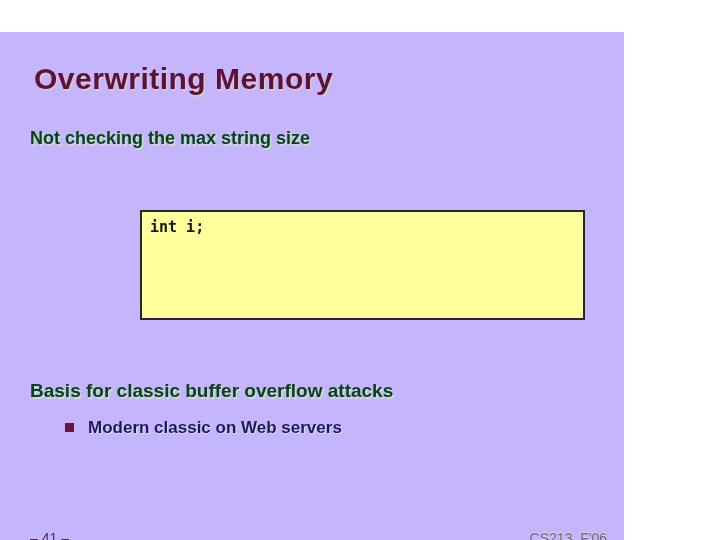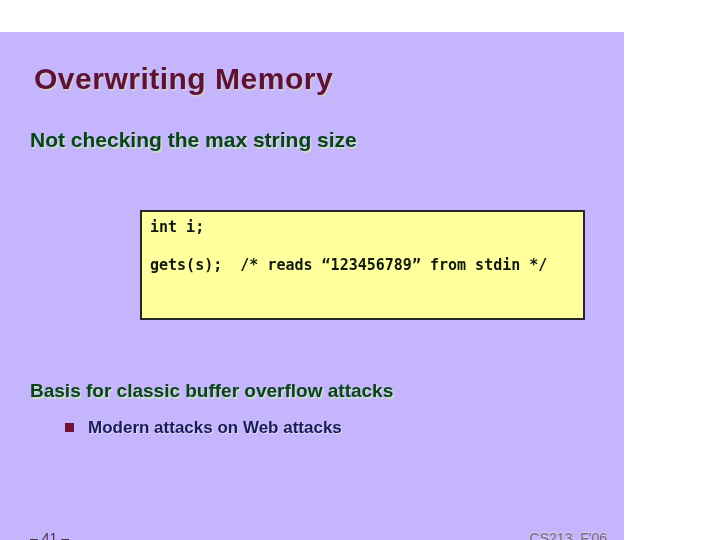--- a/index.html
+++ b/index.html
@@ -25,21 +25,21 @@
     font-weight: bold;
     color: var(--title, #5e1138);
     text-shadow: 1.5px 1.5px 0 #d3c9ce;
     letter-spacing: 0.5px;
   }
   .subtitle {
     position: absolute;
     left: 30px;
     top: 96px;
     margin: 0;
-    font-size: 21px;
+    font-size: 18px;
     font-weight: bold;
     color: var(--green, #0b4121);
     text-shadow: 1.5px 1.5px 0 #c9dec9;
   }
   .code-box {
     position: absolute;
     left: 140px;
     top: 178px;
     width: 445px;
     height: 110px;
@@ -114,29 +114,28 @@
 
 <div class="slide">
 
   <h1 class="title">Overwriting Memory</h1>
 
   <h2 class="subtitle">Not checking the max string size</h2>
 
   <div class="code-box">
     <div class="code-line">int i;</div>
     <div class="code-line"></div>
-    <div class="code-line">gets(s);  /* reads “123456789” from stdin */</div>
   </div>
 
   <h2 class="section-heading">Basis for classic buffer overflow attacks</h2>
 
   <ul class="bullets">
     <li class="bullet">
       <span class="marker"></span>
-      <span class="bullet-text">Modern attacks on Web attacks</span>
+      <span class="bullet-text">Modern classic on Web servers</span>
     </li>
   </ul>
 
   <div class="footer-left">– 41 –</div>
 
   <div class="footer-right">CS213, F'06</div>
 
 </div>
 
 </body></html>

